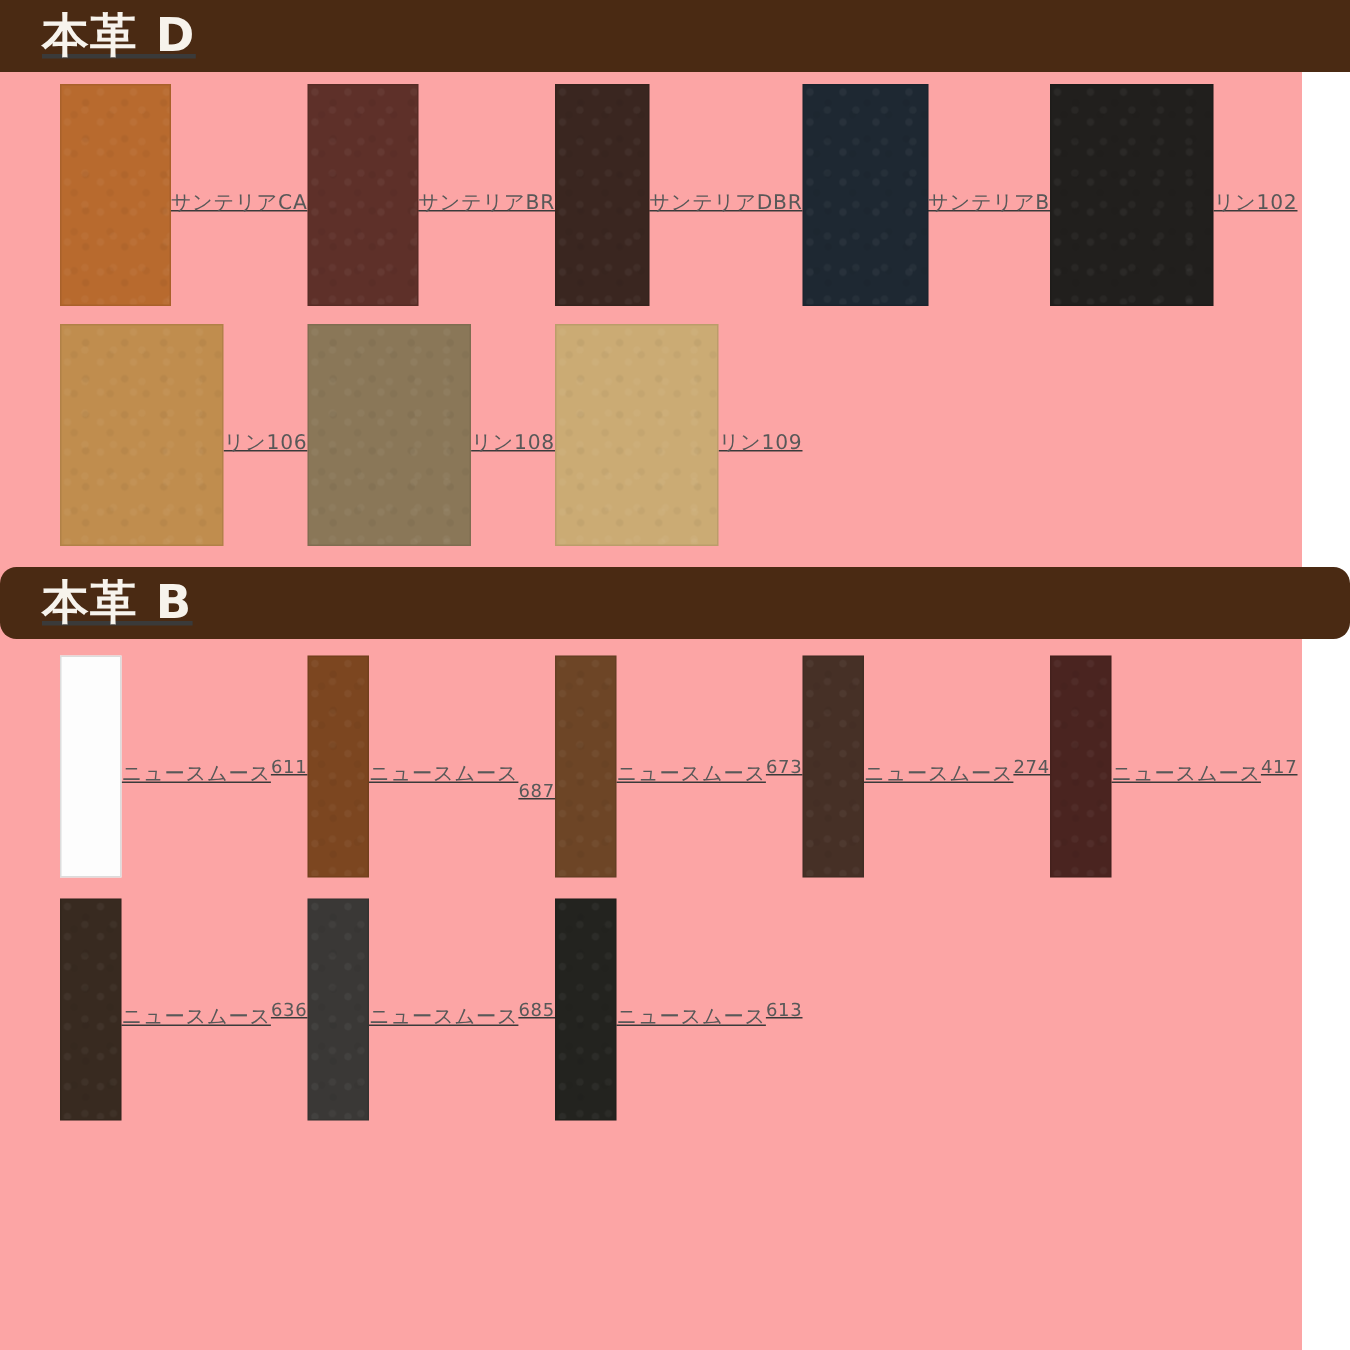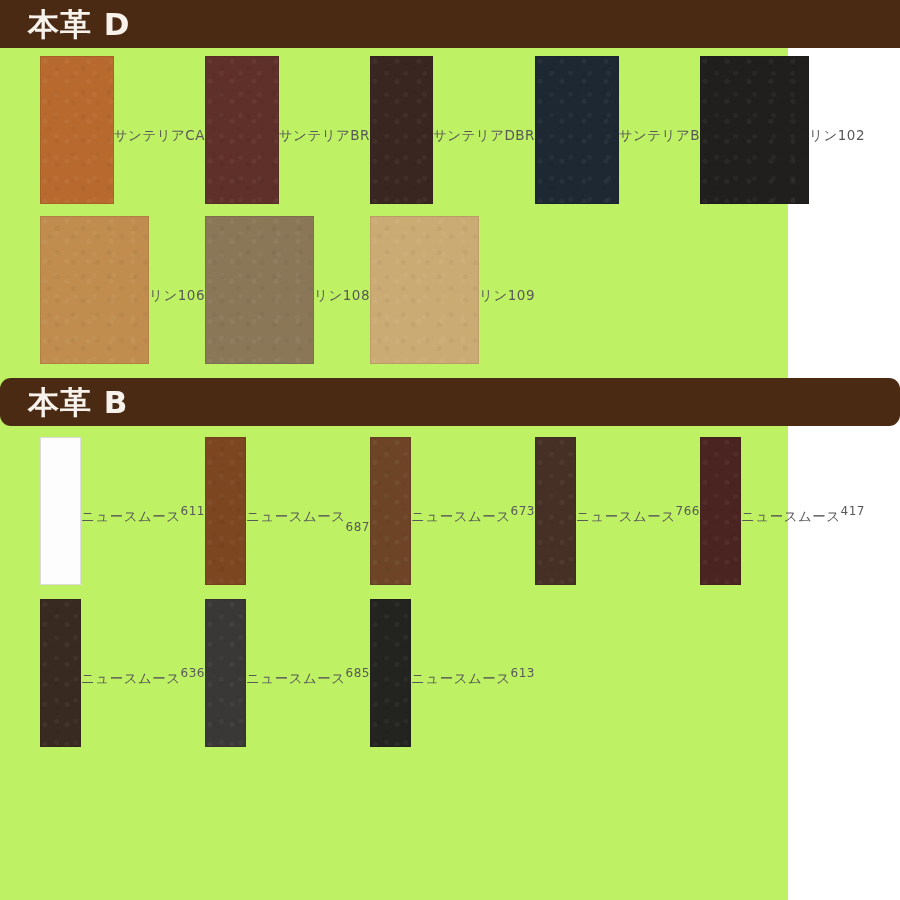--- a/index.html
+++ b/index.html
@@ -9,23 +9,24 @@
   }
   body {
     width: 900px;
     height: 900px;
     font-family: "Liberation Sans", "DejaVu Sans", sans-serif;
     color: #3a3a3a;
     overflow: hidden;
   }
   .page {
     position: relative;
-    width: 788px;
+    width: 868px;
     height: 900px;
-    background: #bef264;
+    background: #fca5a5;
+    text-decoration: underline;
   }
 
   
   .section-header {
     width: 900px;
     height: 48px;
     background: #4a2a13;
     display: flex;
     align-items: center;
     box-sizing: border-box;
@@ -207,21 +208,21 @@
             <span class="grain"></span>
           </div>
         <div class="swatch-label" style="color: rgb(88, 88, 88);">ニュースムース</div>
         <div class="swatch-code" style="color: rgb(88, 88, 88);">673</div>
       </div>
       <div class="swatch-cell">
         <div class="swatch-chip" style="background-color: rgb(70, 48, 38);">
             <span class="grain"></span>
           </div>
         <div class="swatch-label" style="color: rgb(88, 88, 88);">ニュースムース</div>
-        <div class="swatch-code" style="color: rgb(88, 88, 88);">766</div>
+        <div class="swatch-code" style="color: rgb(88, 88, 88);">274</div>
       </div>
       <div class="swatch-cell">
         <div class="swatch-chip" style="background-color: rgb(74, 36, 32);">
             <span class="grain"></span>
           </div>
         <div class="swatch-label" style="color: rgb(88, 88, 88);">ニュースムース</div>
         <div class="swatch-code" style="color: rgb(88, 88, 88);">417</div>
       </div>
     </div>
 

